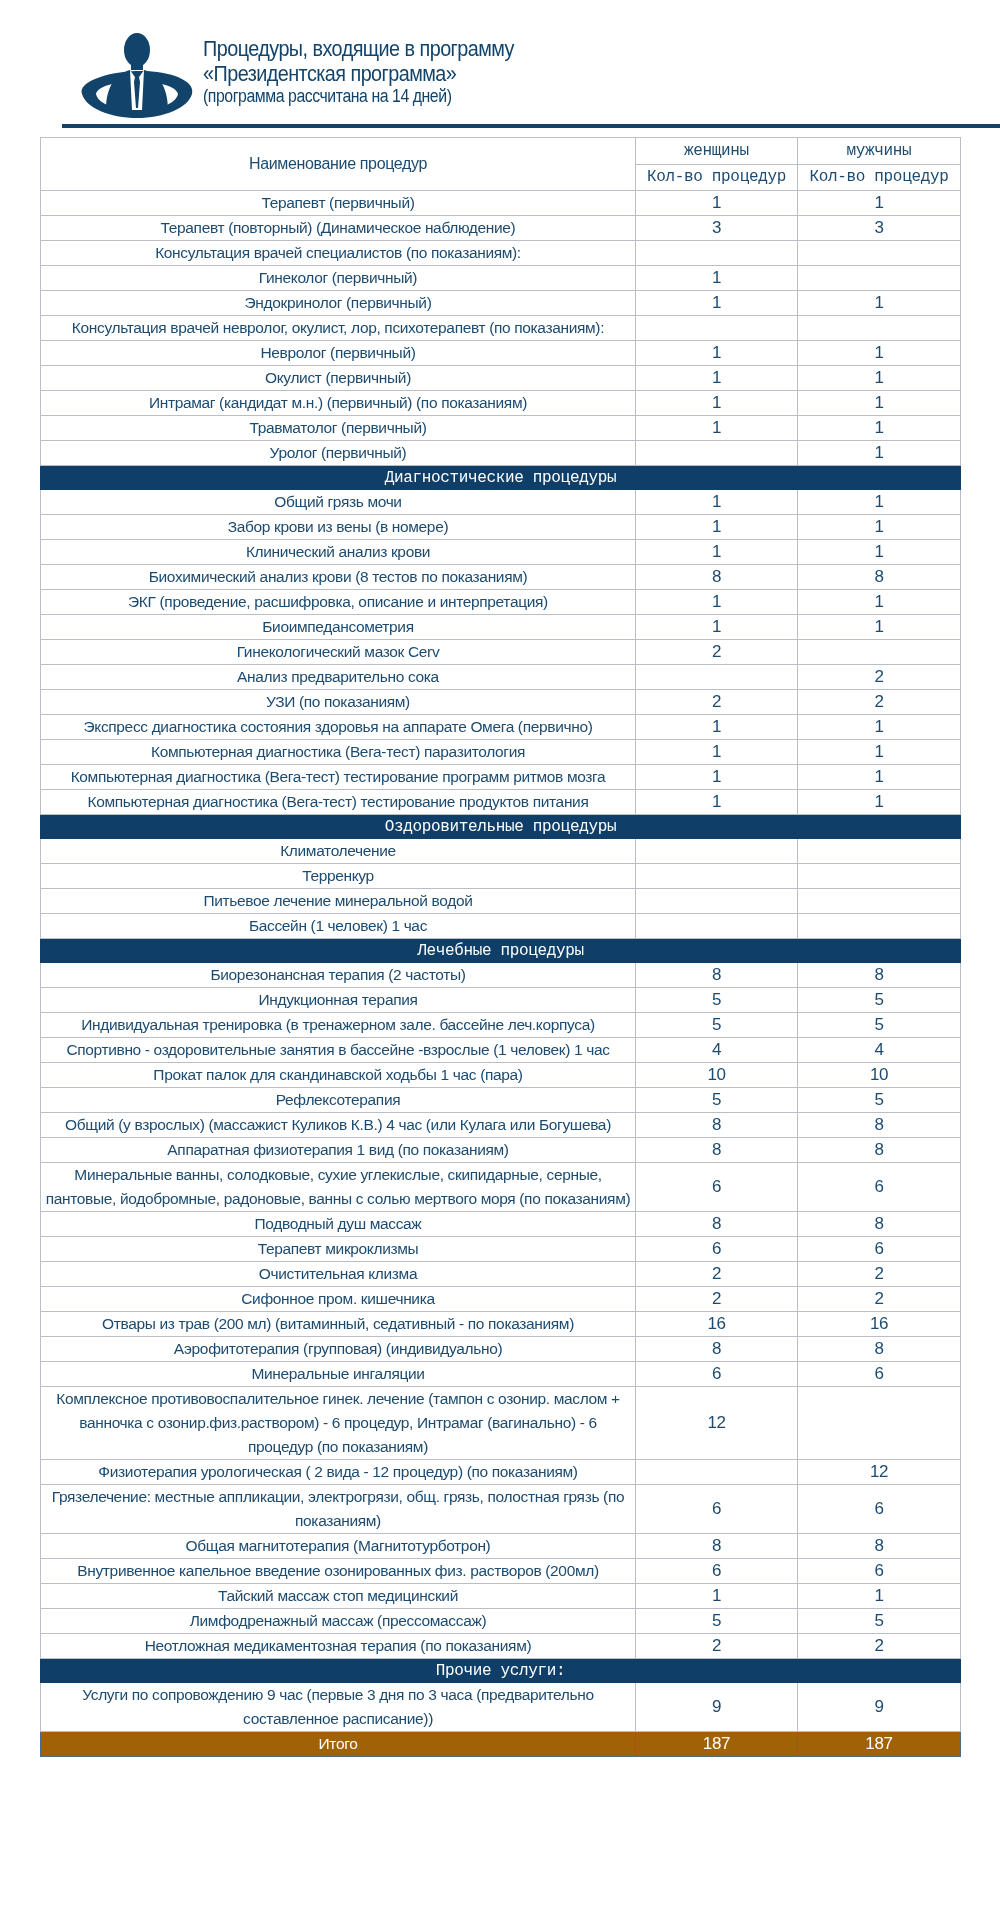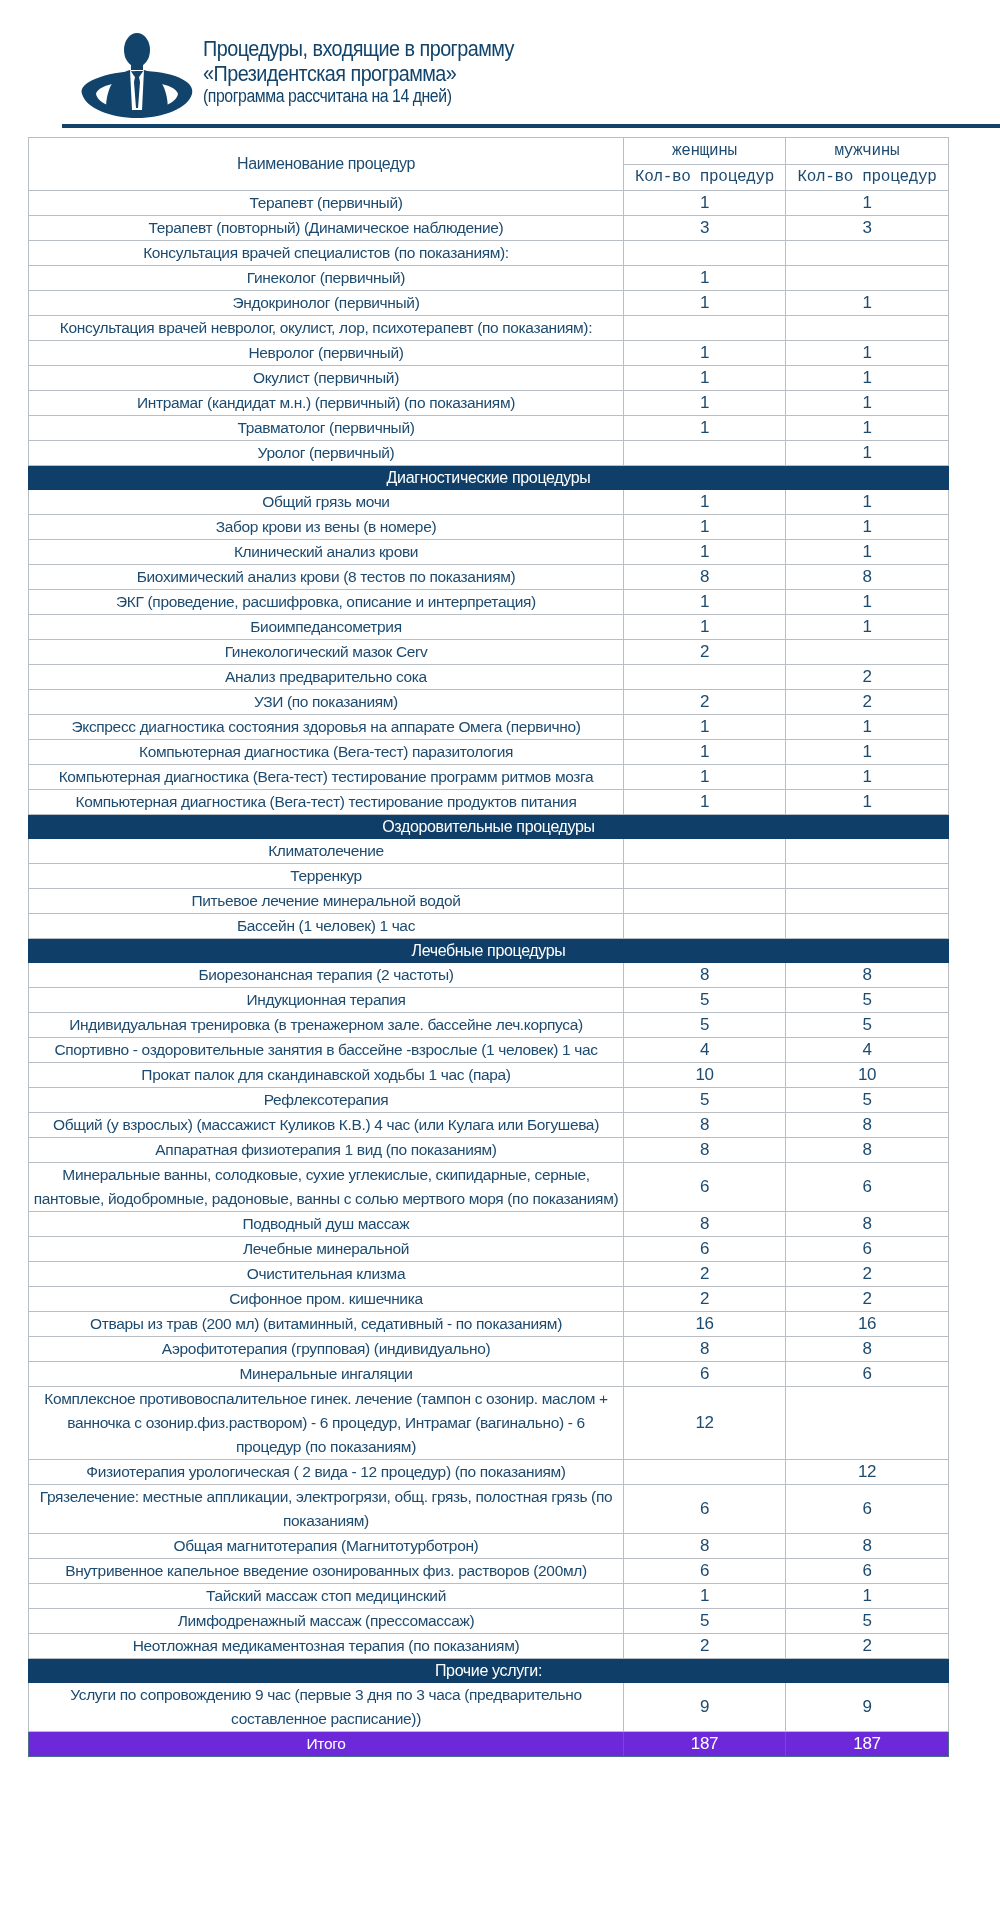--- a/index.html
+++ b/index.html
@@ -11,43 +11,43 @@
   .header { position: absolute; left: 0; top: 0; width: 1000px; height: 130px; margin-left: 38px; }
   .logo { position: absolute; left: 38px; top: 30px; width: 122px; height: 92px; }
   .title-block { position: absolute; left: 165px; top: 36px; }
   .title-line { font-size: 22px; line-height: 25px; color: #12446b; letter-spacing: -0.6px; font-weight: normal;
     transform: scaleX(0.9); transform-origin: left center; white-space: nowrap; }
   .subtitle { font-size: 18px; line-height: 20px; color: #12446b; letter-spacing: -0.5px;
     transform: scaleX(0.88); transform-origin: left center; white-space: nowrap; }
   .header-rule { position: absolute; left: 24px; top: 124px; width: 952px; height: 4px; background: #12446b; }
 
   table.proc {
-    position: absolute; left: 28px; top: 137px; width: 920px;
+    position: absolute; left: 40px; top: 137px; width: 920px;
     border-collapse: collapse; table-layout: fixed;
     font-size: 15.5px; letter-spacing: -0.35px;
   }
   table.proc col.c-name { width: 595px; }
   table.proc col.c-w { width: 162px; }
   table.proc col.c-m { width: 163px; }
   table.proc td, table.proc th {
     border: 1px solid #b9bec4; padding: 0 4px; vertical-align: middle;
     font-weight: normal; color: #1d4b70;
   }
   table.proc th { text-align: center; font-size: 16px; }
   th.h-name { height: 52px; }
   th.h-sex { height: 25px; font-family: Liberation Mono, monospace; }
   td.name { text-align: center; line-height: 24px; padding: 1px 4px; }
   td.num { text-align: center; font-size: 17px; }
   tr.r td { height: 24px; }
   tr.section td {
     background: #0f3f68; color: #ffffff; text-align: center; height: 23px;
-    border-color: #0f3f68; font-size: 16px;
+    border-color: #0f3f68; font-size: 16px; font-family: Liberation Mono, monospace;
   }
   tr.total td {
-    background: #6d28d9; color: #ffffff; height: 23px; border-color: #4a6c8c;
+    background: #a16207; color: #ffffff; height: 23px; border-color: #4a6c8c;
   }
   tr.total td.name { color: #ffffff; }
   tr.total td.num { color: #ffffff; }
 </style>
 </head>
 <body>
 
 <div class="header">
   <svg class="logo" viewBox="0 0 122 92" xmlns="http://www.w3.org/2000/svg">
 
@@ -282,21 +282,21 @@
         <td class="name">Минеральные ванны, солодковые, сухие углекислые, скипидарные, серные, пантовые, йодобромные, радоновые, ванны с солью мертвого моря (по показаниям)</td>
         <td class="num">6</td>
         <td class="num">6</td>
       </tr>
       <tr class="r">
         <td class="name">Подводный душ массаж</td>
         <td class="num">8</td>
         <td class="num">8</td>
       </tr>
       <tr class="r">
-        <td class="name">Лечебные минеральной</td>
+        <td class="name">Терапевт микроклизмы</td>
         <td class="num">6</td>
         <td class="num">6</td>
       </tr>
       <tr class="r">
         <td class="name">Очистительная клизма</td>
         <td class="num">2</td>
         <td class="num">2</td>
       </tr>
       <tr class="r">
         <td class="name">Сифонное пром. кишечника</td>

